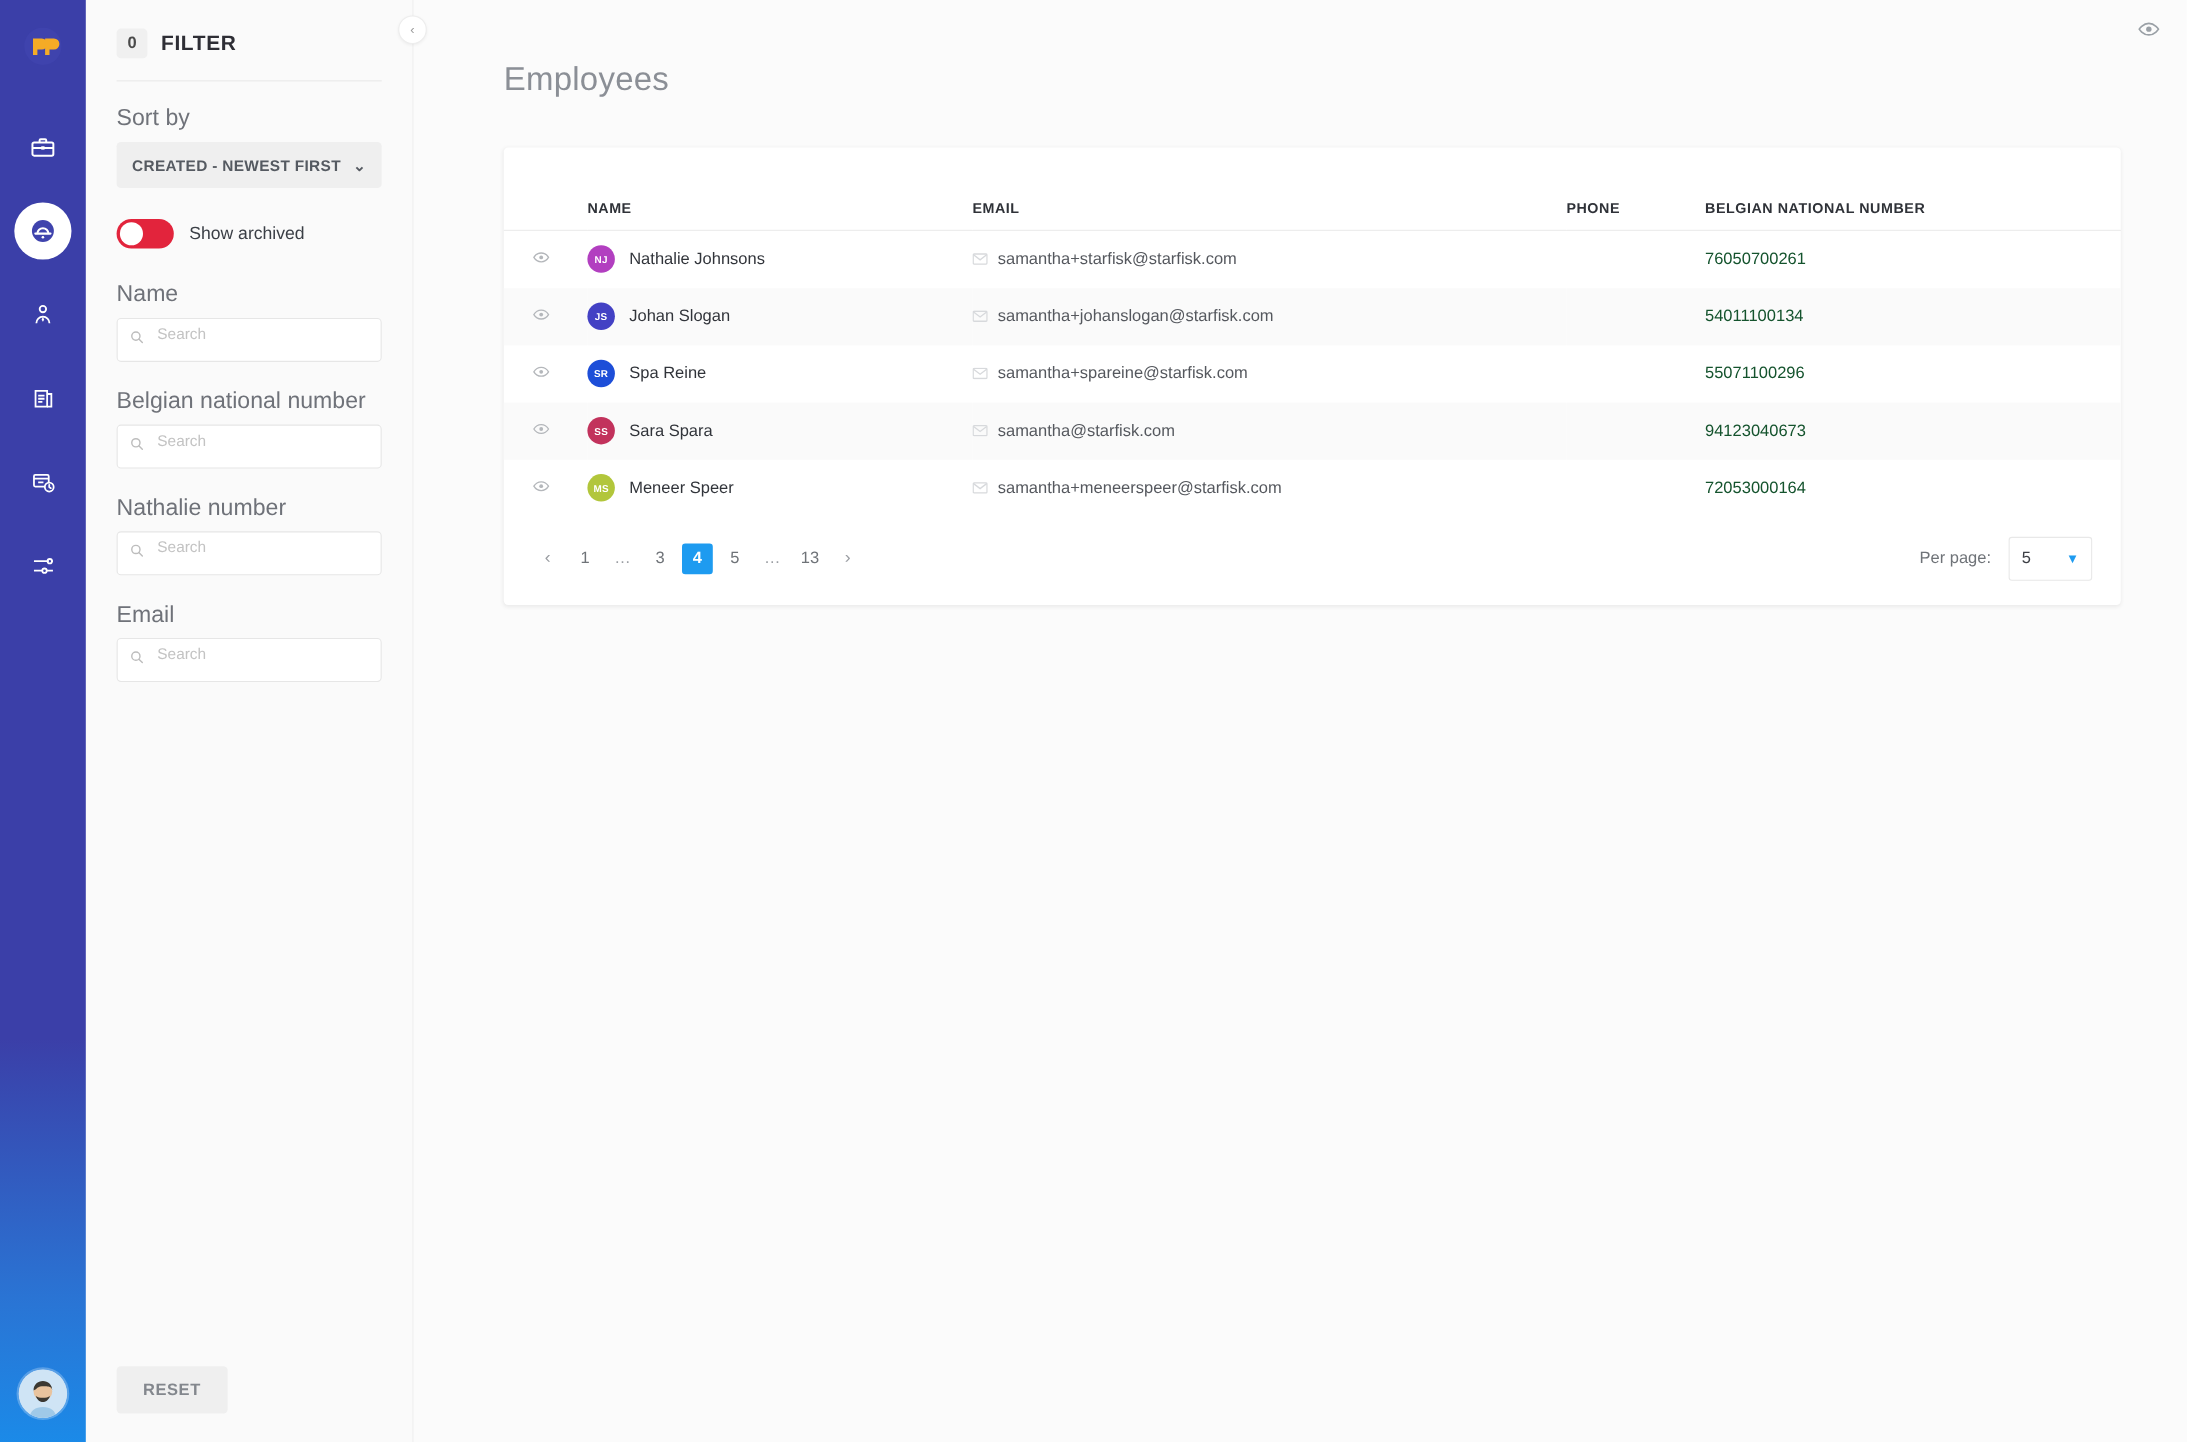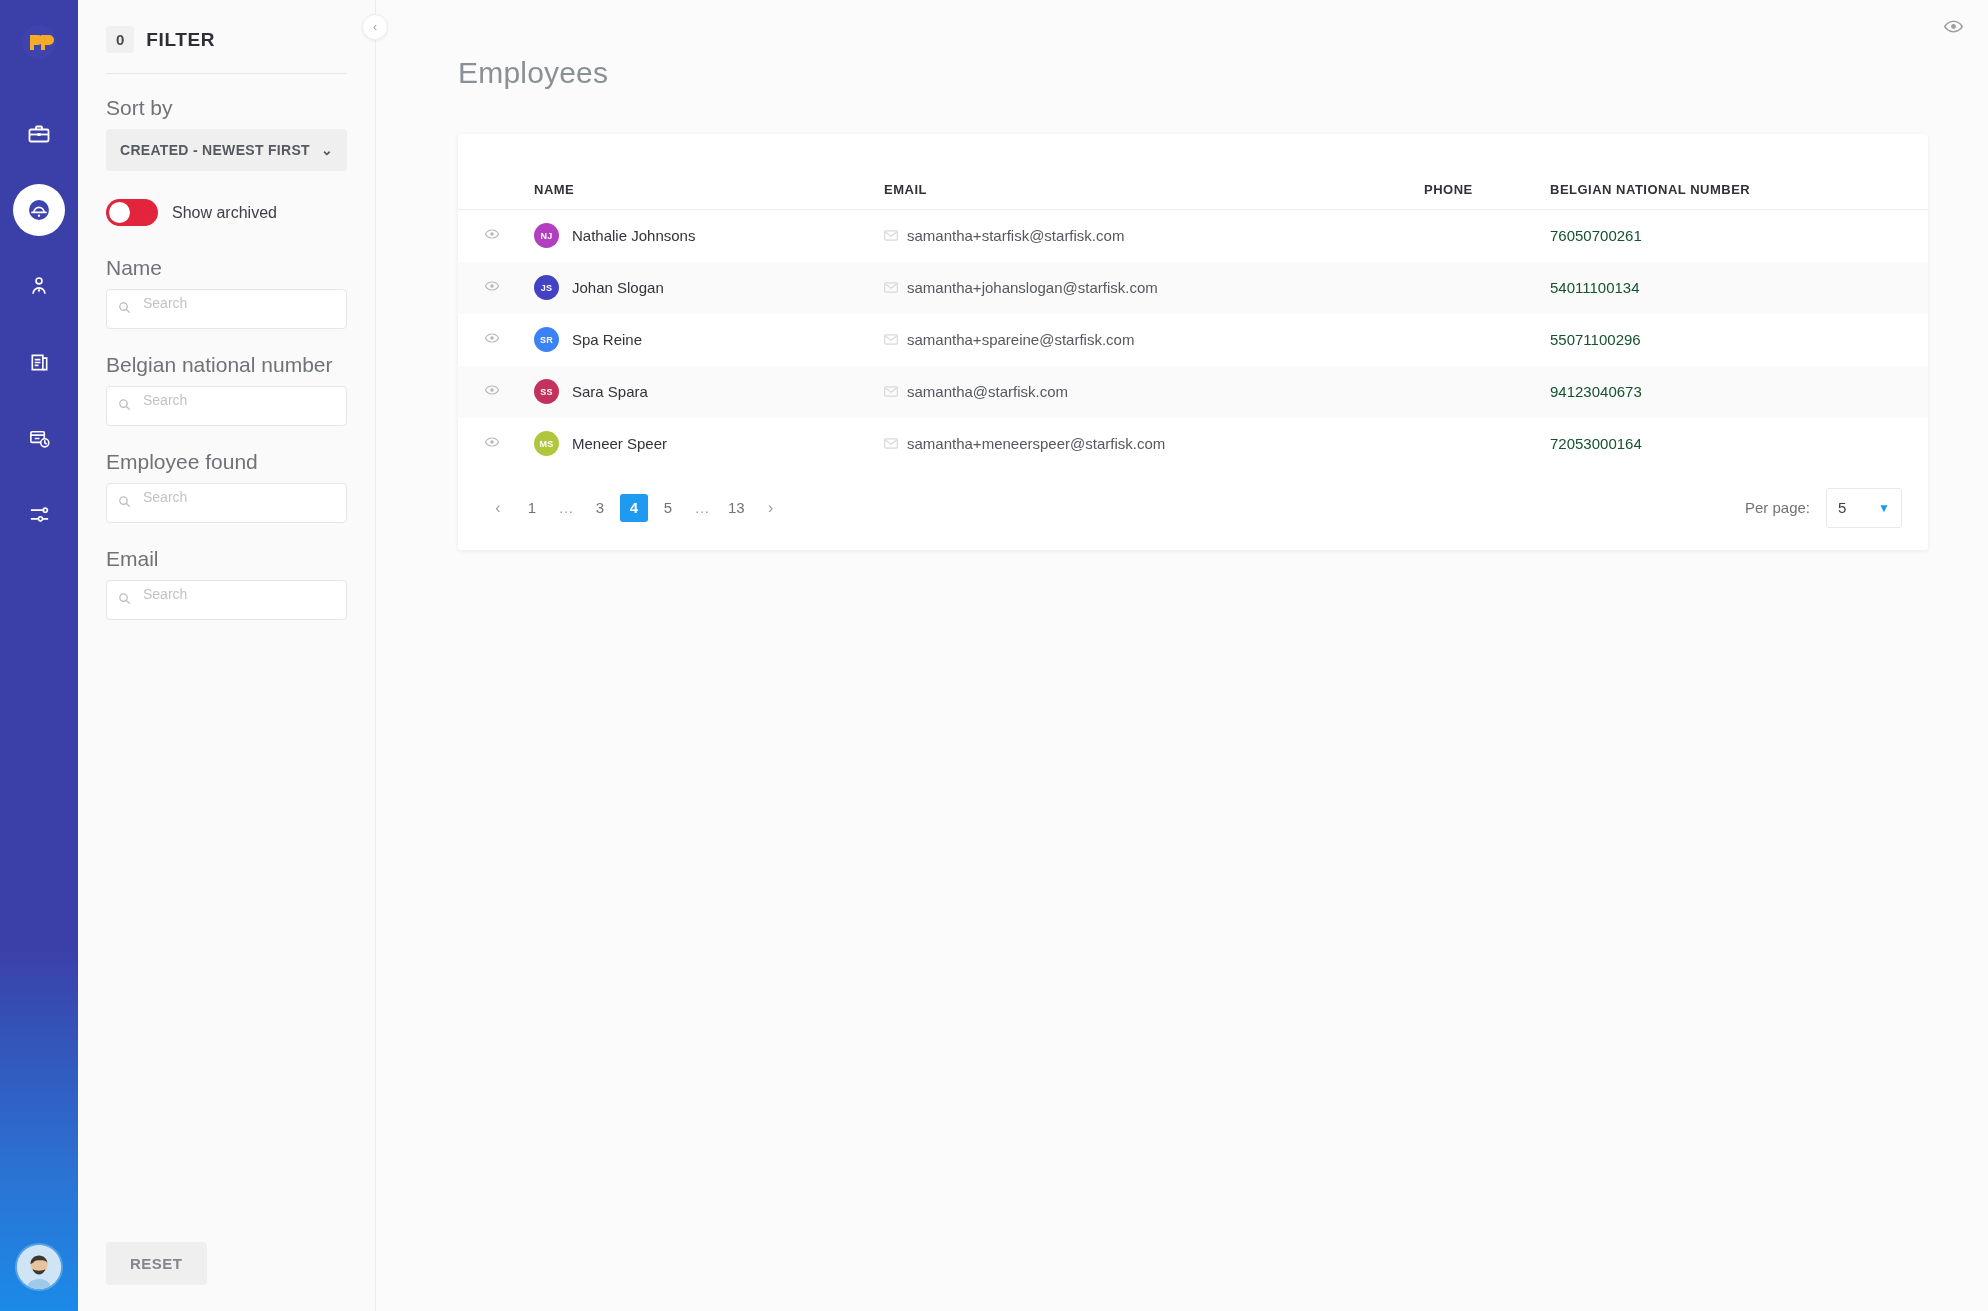--- a/index.html
+++ b/index.html
@@ -322,21 +322,21 @@
           <svg width="13" height="13" viewBox="0 0 16 16" fill="none" stroke="currentColor" stroke-width="1.6">
             <circle cx="6.8" cy="6.8" r="4.6"></circle>
               <path d="M10.4 10.4L14 14" stroke-linecap="round"></path>
           </svg>
         </span>
         <input type="text" placeholder="Search" style="">
       </div>
     </div>
 
     <div>
-      <div class="field-label">Employee found</div>
+      <div class="field-label">Nathalie number</div>
       <div class="search-field">
         <span class="mag">
           <svg width="13" height="13" viewBox="0 0 16 16" fill="none" stroke="currentColor" stroke-width="1.6">
             <circle cx="6.8" cy="6.8" r="4.6"></circle>
               <path d="M10.4 10.4L14 14" stroke-linecap="round"></path>
           </svg>
         </span>
         <input type="text" placeholder="Search" style="">
       </div>
     </div>
@@ -434,21 +434,21 @@
               <td><span></span></td>
               <td class="pad-right"><span class="bnn">54011100134</span></td>
             </tr>
             <tr>
               <td class="eye-cell"><span><svg width="16" height="16" viewBox="0 0 24 24" fill="none" stroke="currentColor" stroke-width="1.8">
                     <path d="M2 12s3.6-6 10-6 10 6 10 6-3.6 6-10 6-10-6-10-6z"></path>
                     <circle cx="12" cy="12" r="2.6" fill="currentColor" stroke="none"></circle>
                   </svg></span></td>
               <td>
                 <div class="name-cell">
-                  <span class="avatar-chip" style="background:#3b82f6">SR</span>
+                  <span class="avatar-chip" style="background:#1d4ed8">SR</span>
                   <span class="name-text">Spa Reine</span>
                 </div>
               </td>
               <td>
                 <div class="email-cell">
                   <span class="env">
                     <svg width="14" height="11" viewBox="0 0 16 12" fill="none" stroke="currentColor" stroke-width="1.4">
                       <rect x="0.8" y="0.8" width="14.4" height="10.4" rx="1"></rect>
                       <path d="M1.2 1.6L8 6.8l6.8-5.2"></path>
                     </svg>

